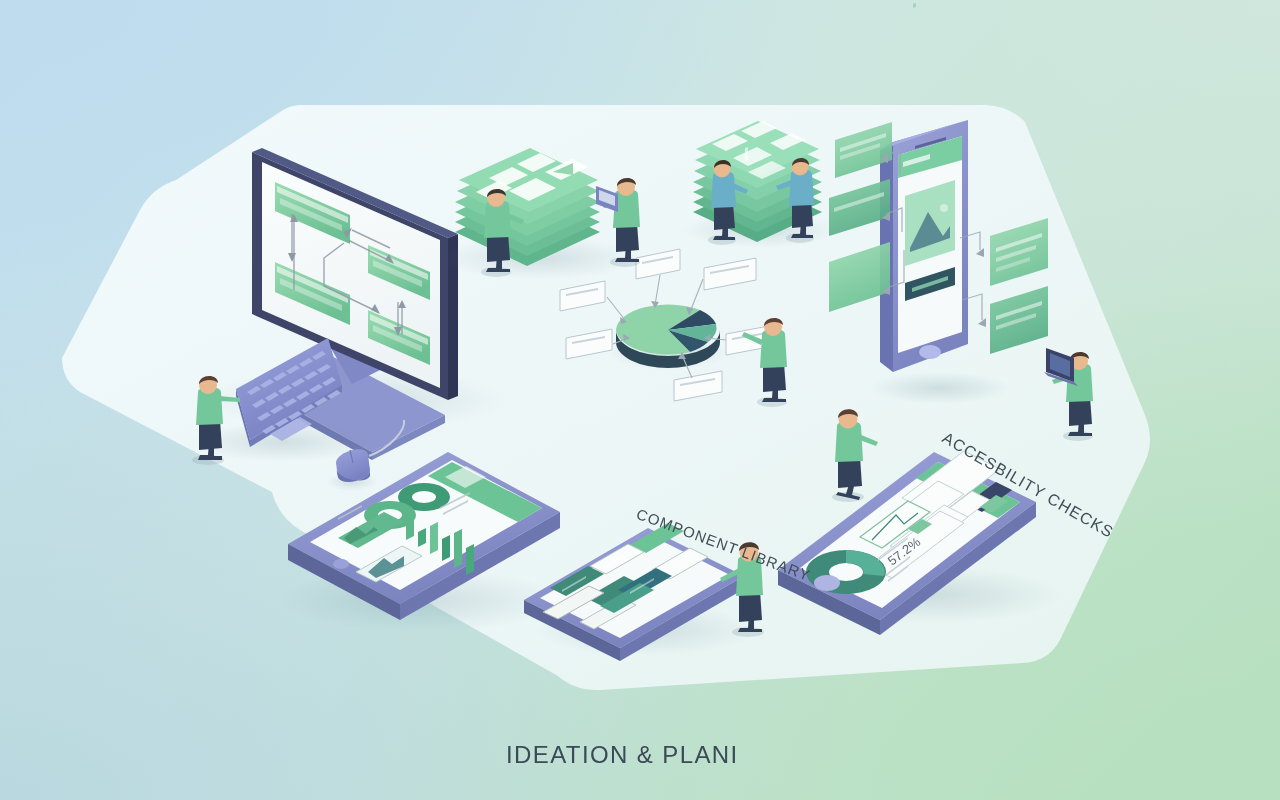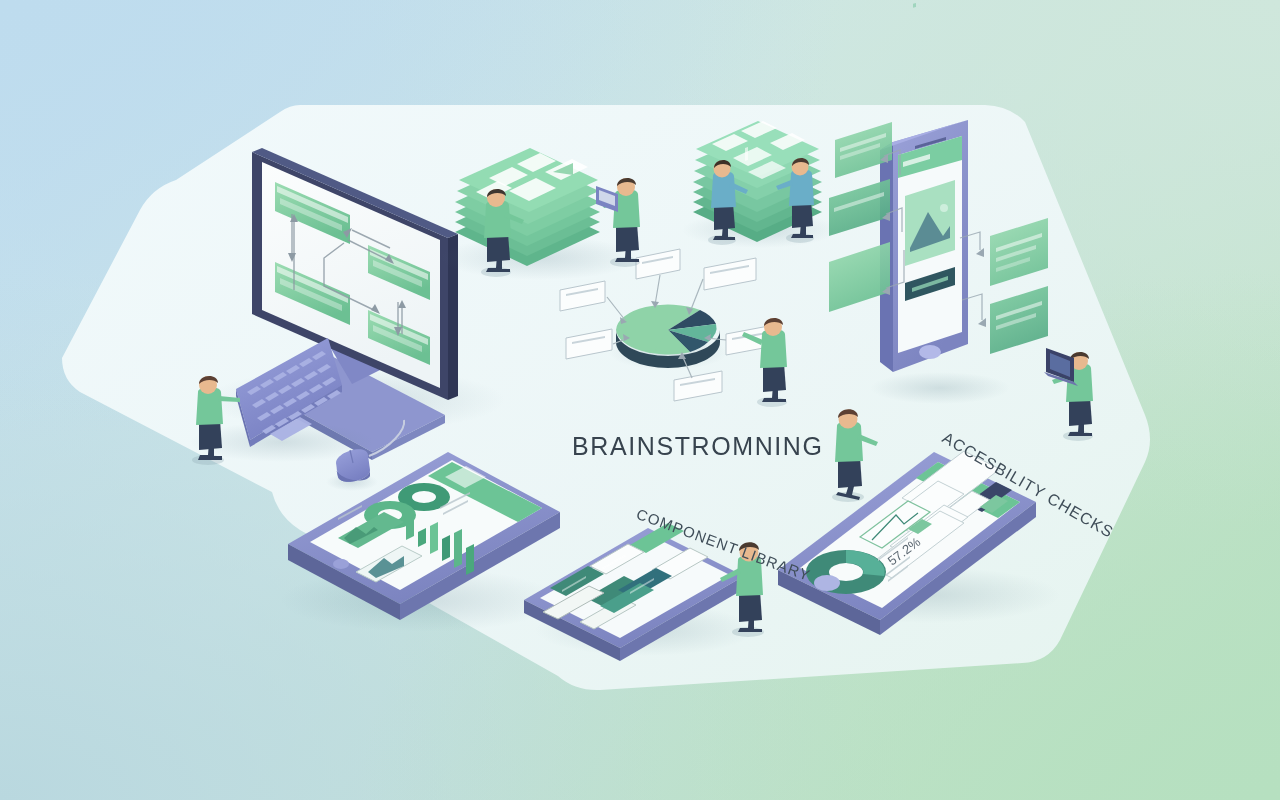--- a/index.html
+++ b/index.html
@@ -584,20 +584,20 @@
       <path d="M 740,628 L 748,628 L 750,600 L 754,600 L 754,629 L 762,629 L 762,632 L 738,632 Z" fill="#33415a"></path>
       <path d="M 739,594 L 760,591 L 762,620 L 739,622 Z" fill="#33415a"></path>
       <path d="M 738,560 C 738,554 760,553 761,560 L 763,595 L 736,596 Z" fill="#74c79a"></path>
       <path d="M 739,568 L 720,578 L 722,582 L 741,573 Z" fill="#74c79a"></path>
       <circle cx="749" cy="552" r="9.5" fill="#e8b98f"></circle>
       <path d="M 739,551 C 739,540 759,539 759,550 C 755,546 744,546 739,551 Z" fill="#4a3a30"></path>
     </g>
 
   </svg>
 
-  <div class="lbl" id="label-brainstorming">BRAINSTROMNING</div>
-
+
+  <div class="lbl" id="label-ideation">IDEATION &amp; PLANI</div>
 
   <div class="lbl" id="label-component-library">COMPONENT LIBRARY</div>
 
   <div class="lbl" id="label-accesbility">ACCESBILITY CHECKS</div>
 
 </div>
 
 </body></html>

